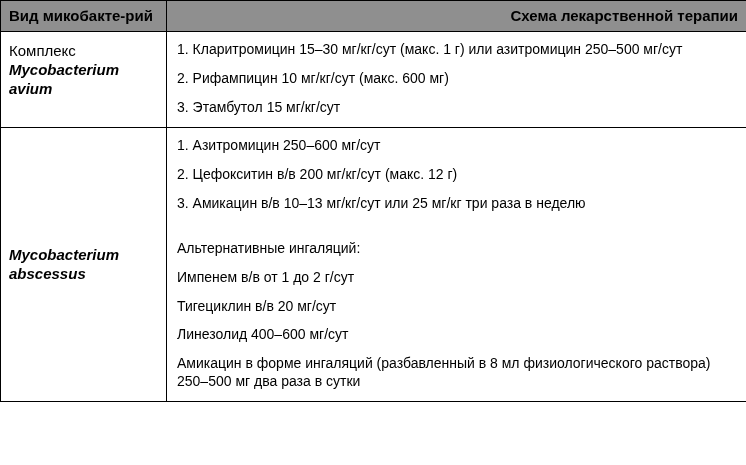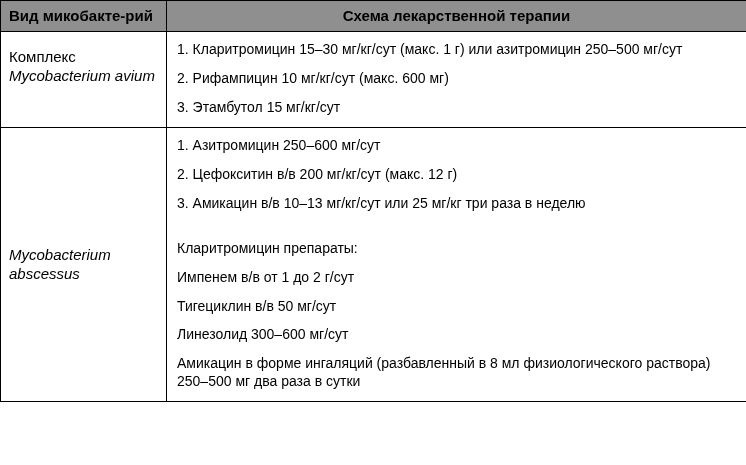--- a/index.html
+++ b/index.html
@@ -31,29 +31,29 @@
   thead th {
     background: #8f8f8f;
     color: #000000;
     font-weight: bold;
     font-size: 15px;
     line-height: 1.22;
     padding: 6px 8px;
     text-align: left;
   }
   thead th.center {
-    text-align: center;
+    text-align: right;
   }
   col.col-type { width: 166px; }
   col.col-scheme { width: 580px; }
 
   td.type-cell {
     font-size: 15px;
     line-height: 1.25;
-    padding: 16px 8px;
+    padding: 10px 8px;
   }
   td.type-cell.middle {
     vertical-align: middle;
     margin-top: 6px;
   }
   td.scheme-cell {
     font-size: 14px;
     line-height: 1.28;
     padding: 9px 10px 10px 10px;
   }
@@ -62,20 +62,21 @@
   }
   .line:last-child {
     margin-bottom: 0;
     margin-top: 8px;
   }
   .gap {
     height: 16px;
   }
   em.sp {
     font-style: italic;
+    font-weight: bold;
   }
   .type-name {
     display: block;
   }
 </style>
 </head>
 <body>
 
 <div class="table-wrap">
   <table class="drug-table">
@@ -103,22 +104,22 @@
       </tr>
       <tr>
         <td class="type-cell middle">
           <em class="sp type-name">Mycobacterium abscessus</em>
         </td>
         <td class="scheme-cell">
           <p class="line">1. Азитромицин 250–600 мг/сут</p>
           <p class="line">2. Цефокситин в/в 200 мг/кг/сут (макс. 12 г)</p>
           <p class="line">3. Амикацин в/в 10–13 мг/кг/сут или 25 мг/кг три раза в неделю</p>
           <div class="gap"></div>
-          <p class="line">Кларитромицин препараты:</p>
+          <p class="line">Альтернативные ингаляций:</p>
           <p class="line">Импенем в/в от 1 до 2 г/сут</p>
-          <p class="line">Тигециклин в/в 50 мг/сут</p>
-          <p class="line">Линезолид 300–600 мг/сут</p>
+          <p class="line">Тигециклин в/в 20 мг/сут</p>
+          <p class="line">Линезолид 400–600 мг/сут</p>
           <p class="line">Амикацин в форме ингаляций (разбавленный в 8 мл физиологического раствора) 250–500 мг два раза в сутки</p>
         </td>
       </tr>
     </tbody>
   </table>
 </div>
 
 </body></html>

